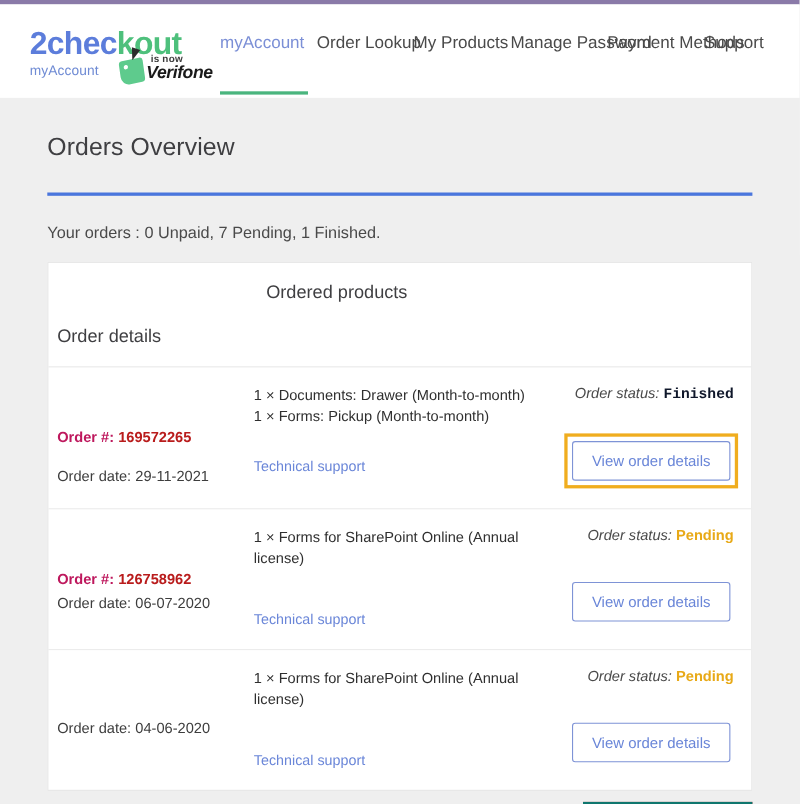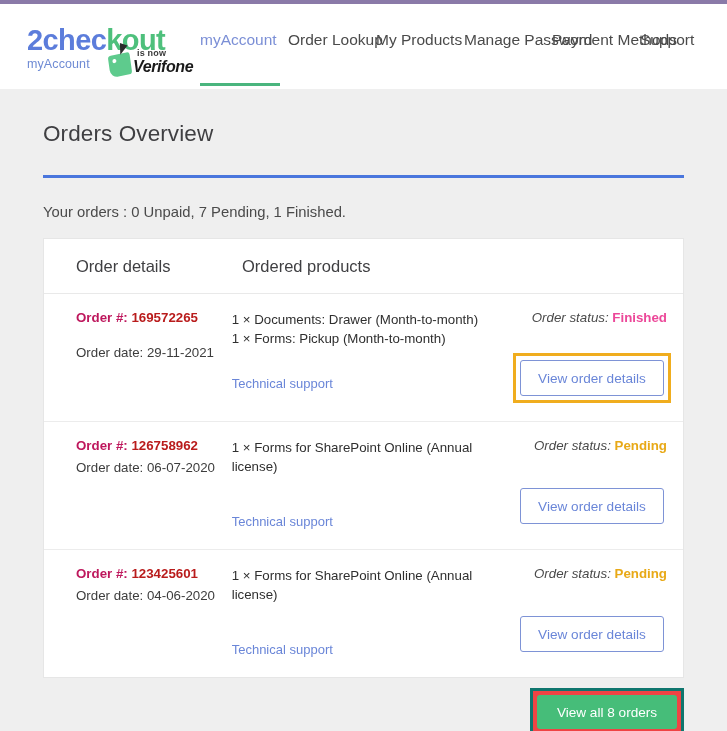--- a/index.html
+++ b/index.html
@@ -160,21 +160,21 @@
   .orders-card {
     margin: 18px 43px 0 43px;
     background: #ffffff;
     border: 1px solid #e6e6e6;
   }
   .card-head {
     display: flex;
     padding: 18px 0 17px 0;
     border-bottom: 1px solid #e9e9e9;
   }
-  .col-details { width: 198px; padding-left: 32px; }
+  .col-details { width: 198px; padding-left: 8px; margin-top: 40px; }
   .col-products { width: 300px; }
   .col-status { flex: 1; }
   .card-head .hcell {
     font-size: 16.5px;
     color: #3f3f42;
     font-weight: 400;
   }
 
   .order-row {
     display: flex;
@@ -215,21 +215,21 @@
     padding-right: 6px;
   }
   .status-text {
     font-size: 13.3px;
     color: #4a4a4a;
     font-style: italic;
     align-self: flex-end;
     padding-right: 10px;
   }
   .status-value { font-style: normal; font-weight: 600; }
-  .status-finished { color: #ec4899; }
+  .status-finished { color: #0f172a; font-family: Liberation Mono, monospace; }
   .status-pending  { color: #e8a917; }
 
   .btn-wrap {
     margin-top: 28px;
     align-self: flex-end;
     margin-right: 6px;
     padding: 4px;
     border: 3px solid transparent;
   }
   .btn-wrap.highlight {
@@ -366,24 +366,20 @@
           <span class="status-value status-pending">Pending</span>
         </div>
         <div class="btn-wrap">
           <button class="btn-outline">View order details</button>
         </div>
       </div>
     </div>
 
     <div class="order-row">
       <div class="col-details">
-        <div class="od-line">
-          <span class="od-label">Order #:</span>
-          <span class="od-number">123425601</span>
-        </div>
         <div class="od-date tight">
           <span>Order date:</span>
           <span>04-06-2020</span>
         </div>
       </div>
       <div class="col-products">
         <div class="product-line">1 × Forms for SharePoint Online (Annual license)</div>
         <div class="tech-support far">Technical support</div>
       </div>
       <div class="col-status status-col">

